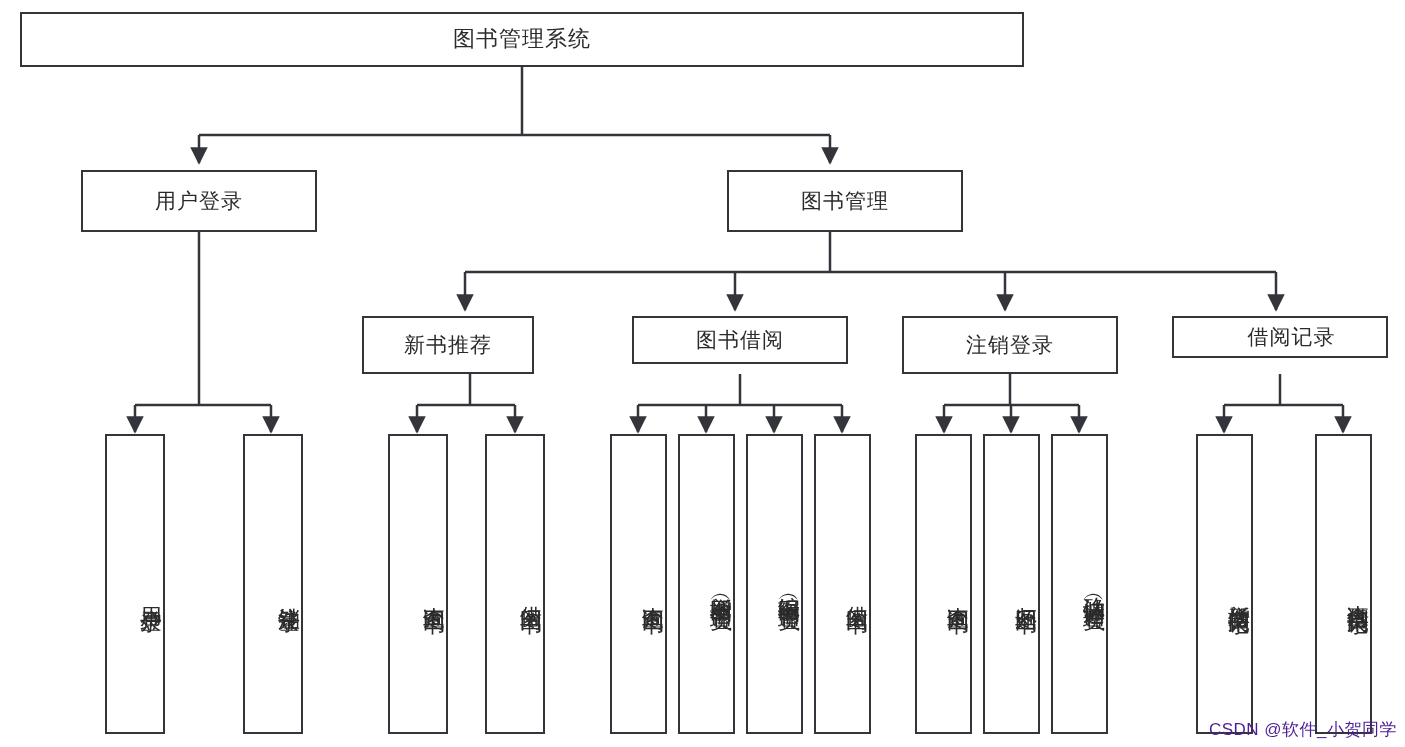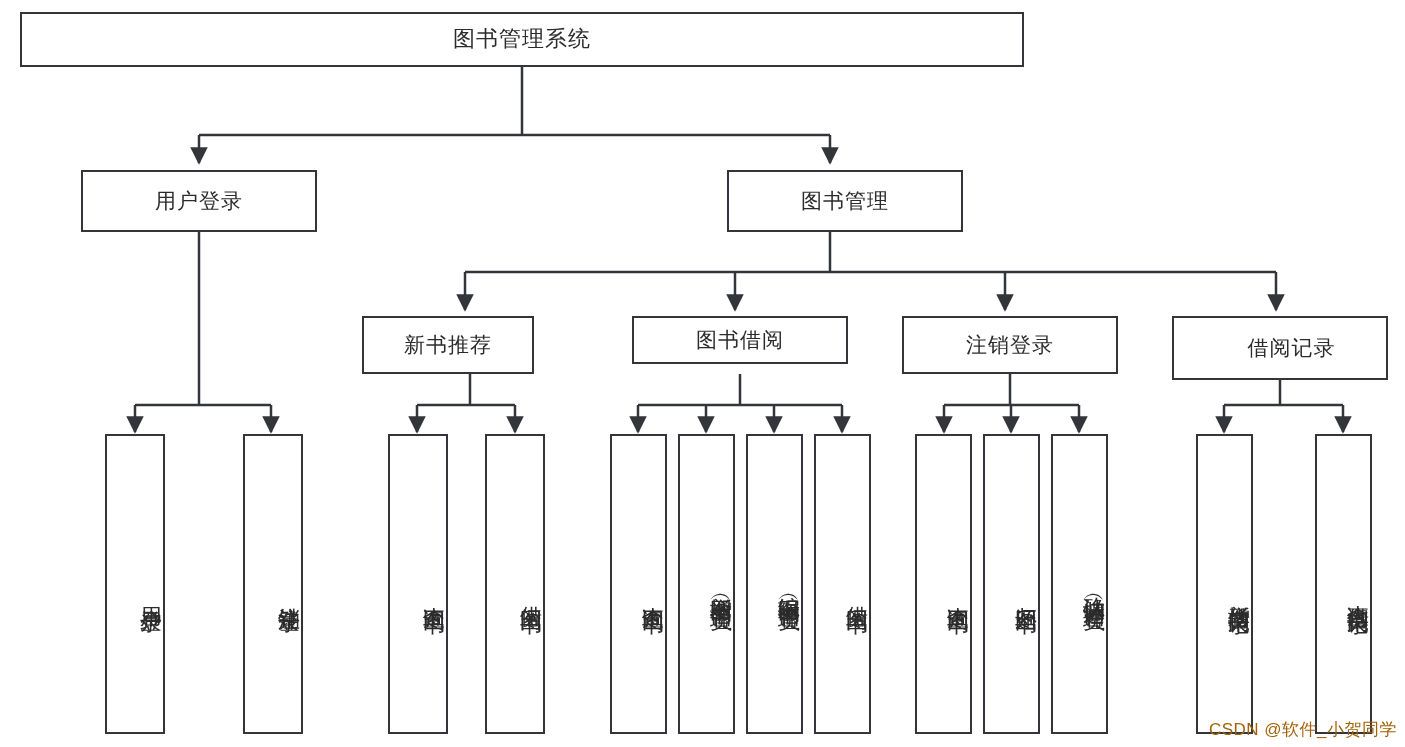--- a/index.html
+++ b/index.html
@@ -55,21 +55,21 @@
     padding-top: 8px;
   }
   .node.root {
     font-size: 22px;
   }
   .watermark {
     position: absolute;
     right: 8px;
     bottom: 6px;
     font-size: 17px;
-    color: #a16207;
+    color: #4c1d95;
     letter-spacing: 0.5px;
     white-space: nowrap;
     font-family: "Liberation Sans", "DejaVu Sans", sans-serif;
   }
 </style>
 </head>
 <body>
 
 <div id="canvas">
 
@@ -136,21 +136,21 @@
 
   <div class="node horiz" style="left:362px; top:316px; width:172px; height:58px;">
     <span>新书推荐</span>
   </div>
   <div class="node horiz" style="left:632px; top:316px; width:216px; height:48px;">
     <span>图书借阅</span>
   </div>
   <div class="node horiz" style="left:902px; top:316px; width:216px; height:58px;">
     <span>注销登录</span>
   </div>
-  <div class="node horiz" style="left:1172px; top:316px; width:216px; height:64px;padding-left:23px;">
+  <div class="node horiz" style="left:1172px; top:316px; width:216px; height:42px;padding-left:23px;">
     <span>借阅记录</span>
   </div>
 
   <div class="node vert" style="left:105px; top:434px; width:60px; height:300px;">
     <span>用户登录</span>
   </div>
   <div class="node vert" style="left:243px; top:434px; width:60px; height:300px;">
     <span>注销登录</span>
   </div>
 

